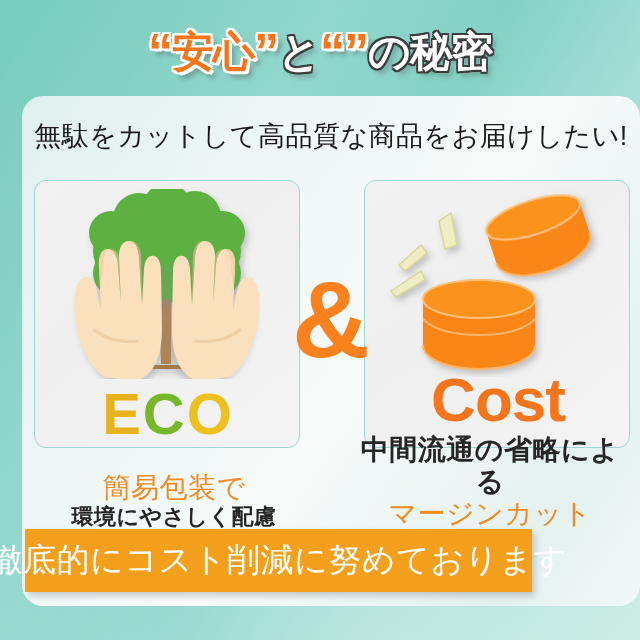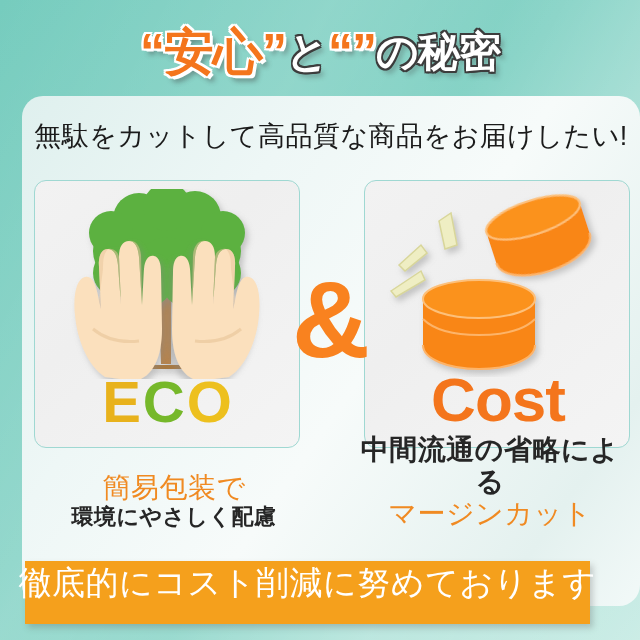--- a/index.html
+++ b/index.html
@@ -15,21 +15,21 @@
     overflow:hidden;
   }
 
   
   #title-row{
     position:absolute;left:0;top:14px;width:640px;height:76px;
     display:flex;align-items:center;justify-content:center;
     white-space:nowrap;
   }
   .t-seg{
-    font-size:50px;line-height:60px;font-weight:bold;
+    font-size:42px;line-height:60px;font-weight:bold;
     letter-spacing:-1px;
   }
   .t-orange{
     color:#f4751c;
     text-shadow:
       2px 0 0 #fff,-2px 0 0 #fff,0 2px 0 #fff,0 -2px 0 #fff,
       2px 2px 0 #fff,-2px 2px 0 #fff,2px -2px 0 #fff,-2px -2px 0 #fff,
       3px 3px 0 #fff, 5px 6px 5px rgba(60,60,60,0.45);
   }
   .t-white{
@@ -62,21 +62,21 @@
   .panel{
     position:relative;width:266px;height:268px;
     background:linear-gradient(140deg,#f2f2f2 0%,#efefef 40%,#f4f4f4 100%);
     border:1.6px solid #9fd8d2;border-radius:12px;
     box-sizing:border-box;overflow:hidden;
   }
 
   
   .tree-wrap{position:absolute;left:50%;top:8px;transform:translateX(-50%);width:240px;height:190px;}
   .eco-label{
-    position:absolute;left:0;bottom:16px;width:266px;text-align:center;
+    position:absolute;left:0;bottom:4px;width:266px;text-align:center;
     font-size:58px;font-weight:bold;line-height:58px;letter-spacing:2px;
   }
   .eco-e{color:#e8b21c;}
   .eco-c{color:#76b82a;}
   .eco-o{color:#edc01e;}
 
   .cost-wrap{position:absolute;left:50%;top:6px;transform:translateX(-50%);width:240px;height:190px;}
   .cost-label{
     position:absolute;left:0;bottom:16px;width:266px;text-align:center;
     font-size:62px;font-weight:bold;line-height:62px;color:#f4751c;
@@ -96,25 +96,24 @@
     display:flex;justify-content:space-between;align-items:flex-end;
   }
   .cap{width:280px;text-align:center;}
   .cap-main{font-size:28px;line-height:32px;letter-spacing:0.5px;}
   .cap-sub{font-size:22px;line-height:26px;letter-spacing:0.5px;}
   .c-orange{color:#f08a22;}
   .c-dark{color:#262626;font-weight:bold;}
 
   
   #bottom-bar{
-    position:absolute;left:25px;top:529px;width:565px;height:63px;
+    position:absolute;left:25px;top:529px;width:507px;height:63px;
     background:#f5a01c;
-    display:flex;align-items:flex-start;justify-content:center;
+    display:flex;align-items:center;justify-content:center;
     box-shadow:3px 4px 6px rgba(90,90,90,0.28);
-    margin-top:32px;
   }
   #bottom-bar span{
     font-size:33px;color:#ffffff;font-weight:500;letter-spacing:0.5px;
     white-space:nowrap;
   }
 </style>
 </head>
 <body>
 
 <div id="banner">

